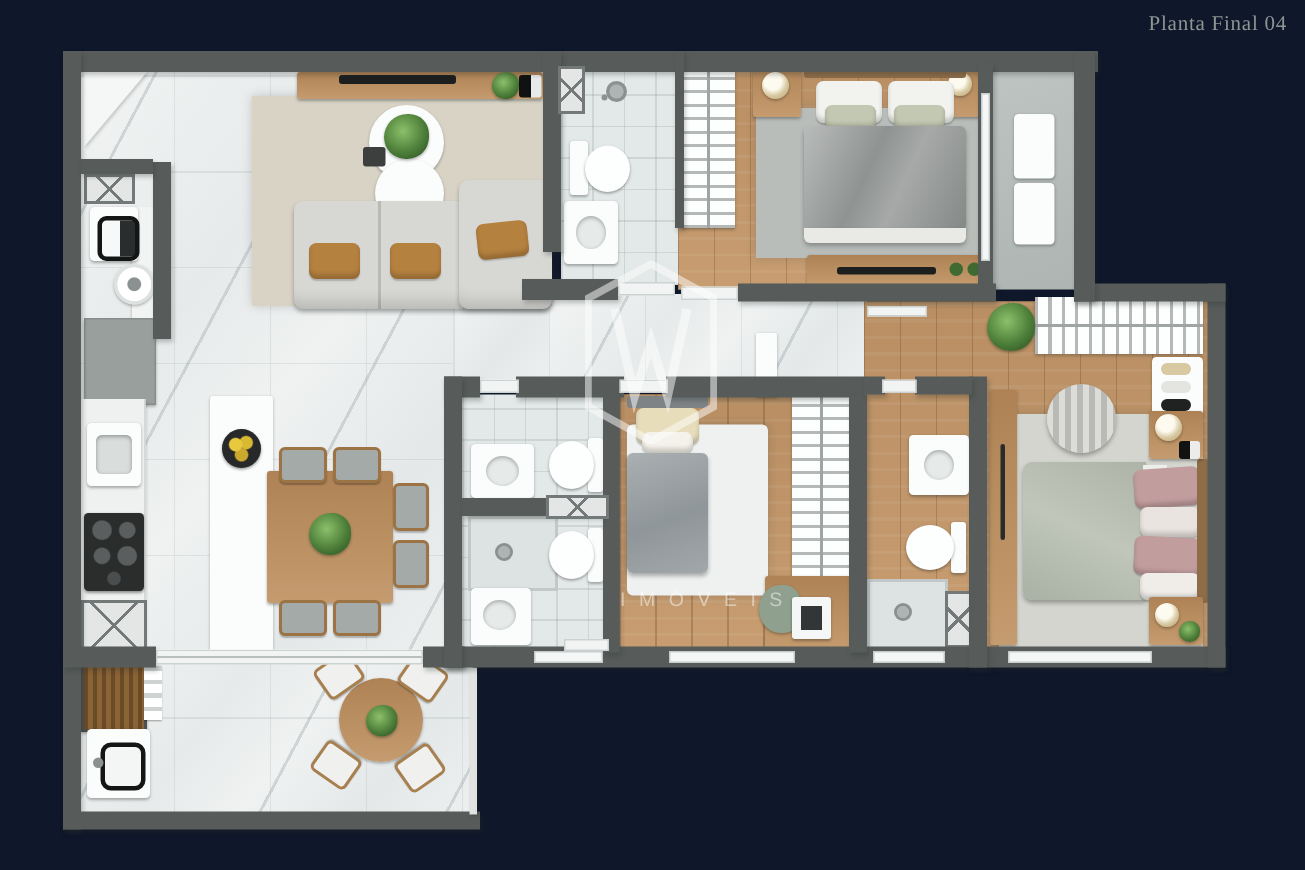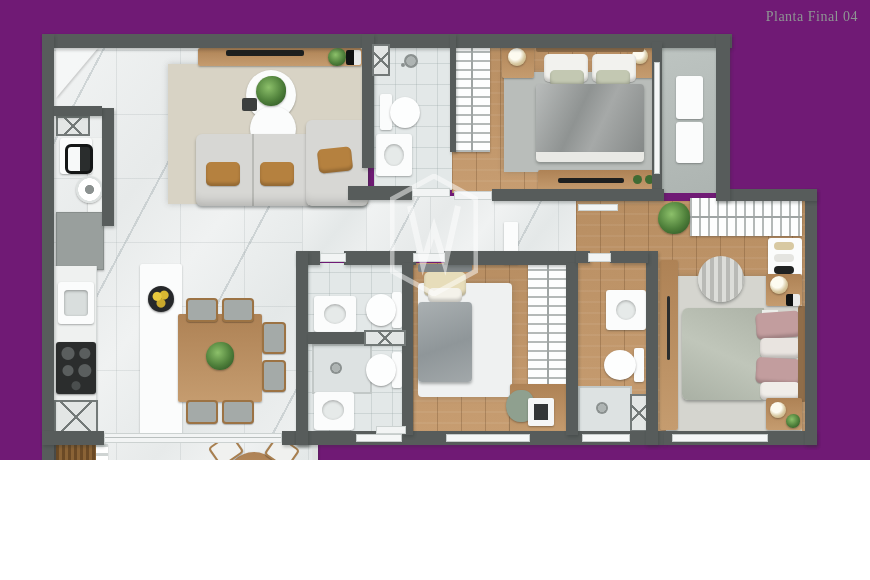--- a/index.html
+++ b/index.html
@@ -1,16 +1,16 @@
 <!DOCTYPE html>
 <html style="--wall: #575c5b; --marble: #e9eceb; --tile: #e3e8e8; --wood: #c1966a; --balcony-floor: #b8bfbc; --rug-beige: #d8d3c5; --rug-gray: #b9bdba; --rug-white: #eff1f1; --suite-rug: #d5d5cf; --sofa: #d7d7d4; --pillow-tan: #b5813f; --bed-silver: #9a9e9d; --bed-sage: #b7bdb0; --pillow-mauve: #c29d9e; --plant-green: #4e7f3a; --fixture-white: #fbfcfc; --title-color: #8e9593; --watermark-color: rgba(255,255,255,0.48);"><head>
 <meta charset="utf-8">
 <style>
   html,body{margin:0;padding:0;background:#ffffff;}
-  #stage{position:relative;width:870px;height:460px;background:#701a75;overflow:hidden;
+  #stage{position:relative;width:870px;height:580px;background:#0f172a;overflow:hidden;
          font-family:"Liberation Sans",sans-serif;}
   .f{position:absolute;}
   .wall{position:absolute;background:var(--wall,#575c5b);box-shadow:1px 2px 3px rgba(40,45,44,.28);}
   .win{position:absolute;background:#f5f7f7;box-shadow:inset 0 0 0 1px #c6cccb;}
   .thr{position:absolute;background:#f2f4f4;box-shadow:inset 0 0 0 1px #ccd2d1;}
   .marble{background-color:var(--marble,#e9eceb);
     background-image:
       repeating-linear-gradient(0deg, rgba(150,160,162,.20) 0 1px, transparent 1px 64px),
       repeating-linear-gradient(90deg, rgba(150,160,162,.20) 0 1px, transparent 1px 64px),
       repeating-linear-gradient(118deg, transparent 0 46px, rgba(168,178,181,.45) 46px 48px, transparent 48px 110px),
@@ -257,15 +257,16 @@
   <div class="thr" style="left:376px;top:426px;width:30px;height:8px;"></div>
   <div class="thr" style="left:578px;top:204px;width:40px;height:7px;"></div>
 
   <div id="title">Planta Final 04</div>
 
   <div id="wm">
     <svg width="88" height="122" viewBox="0 0 88 122" style="position:absolute;left:390px;top:174px;opacity:.5;">
       <polygon points="44,2 86,25 86,97 44,120 2,97 2,25" fill="none" stroke="#ffffff" stroke-width="5"></polygon>
       <path d="M20 32 L33 90 L44 54 L55 90 L68 32" fill="none" stroke="#ffffff" stroke-width="6"></path>
     </svg>
+    <div class="wm-sub">IMÓVEIS</div>
   </div>
 
 </div>
 
 </body></html>

